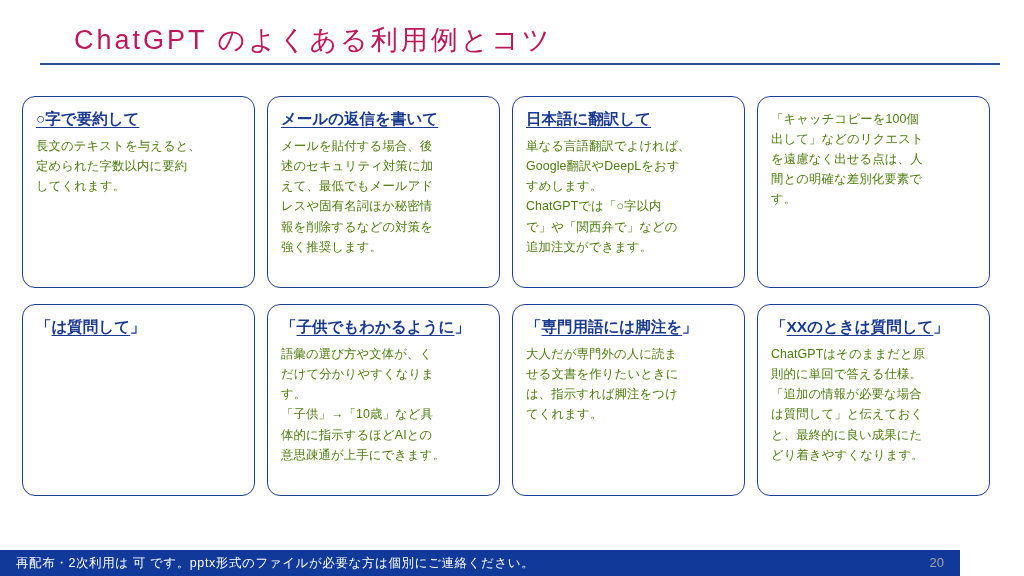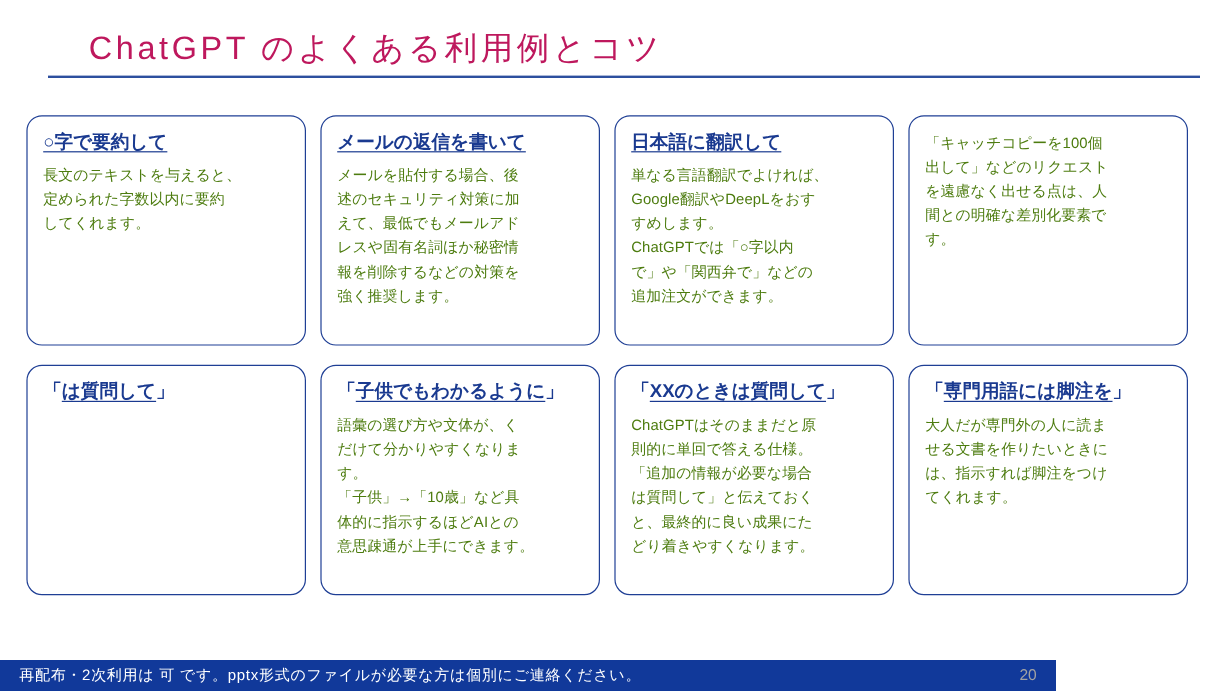--- a/index.html
+++ b/index.html
@@ -80,21 +80,21 @@
     margin: 0;
     white-space: pre-line;
     letter-spacing: 0.1px;
   }
 
   
   .footer-bar {
     position: absolute;
     left: 0;
     bottom: 0;
-    width: 880px;
+    width: 960px;
     height: 26px;
     background: #11399a;
   }
   .footer-note {
     position: absolute;
     left: 16px;
     top: 0;
     line-height: 26px;
     font-size: 12.5px;
     color: #ffffff;
@@ -164,37 +164,37 @@
       <div class="card-heading"><span>「</span><span class="u">子供でもわかるように</span><span>」</span></div>
       <p class="card-body">語彙の選び方や文体が、く
 だけて分かりやすくなりま
 す。
 「子供」→「10歳」など具
 体的に指示するほどAIとの
 意思疎通が上手にできます。</p>
     </div>
 
     <div class="card">
+      <div class="card-heading"><span>「</span><span class="u">専門用語には脚注を</span><span>」</span></div>
+      <p class="card-body">大人だが専門外の人に読ま
+せる文書を作りたいときに
+は、指示すれば脚注をつけ
+てくれます。</p>
+    </div>
+
+    <div class="card">
       <div class="card-heading"><span>「</span><span class="u">XXのときは質問して</span><span>」</span></div>
       <p class="card-body">ChatGPTはそのままだと原
 則的に単回で答える仕様。
 「追加の情報が必要な場合
 は質問して」と伝えておく
 と、最終的に良い成果にた
 どり着きやすくなります。</p>
     </div>
 
-    <div class="card">
-      <div class="card-heading"><span>「</span><span class="u">専門用語には脚注を</span><span>」</span></div>
-      <p class="card-body">大人だが専門外の人に読ま
-せる文書を作りたいときに
-は、指示すれば脚注をつけ
-てくれます。</p>
-    </div>
-
   </div>
 
   <div class="footer-bar">
     <div class="footer-note">再配布・2次利用は 可 です。pptx形式のファイルが必要な方は個別にご連絡ください。</div>
     <div class="footer-page">20</div>
   </div>
 
 </div>
 
 </body></html>

